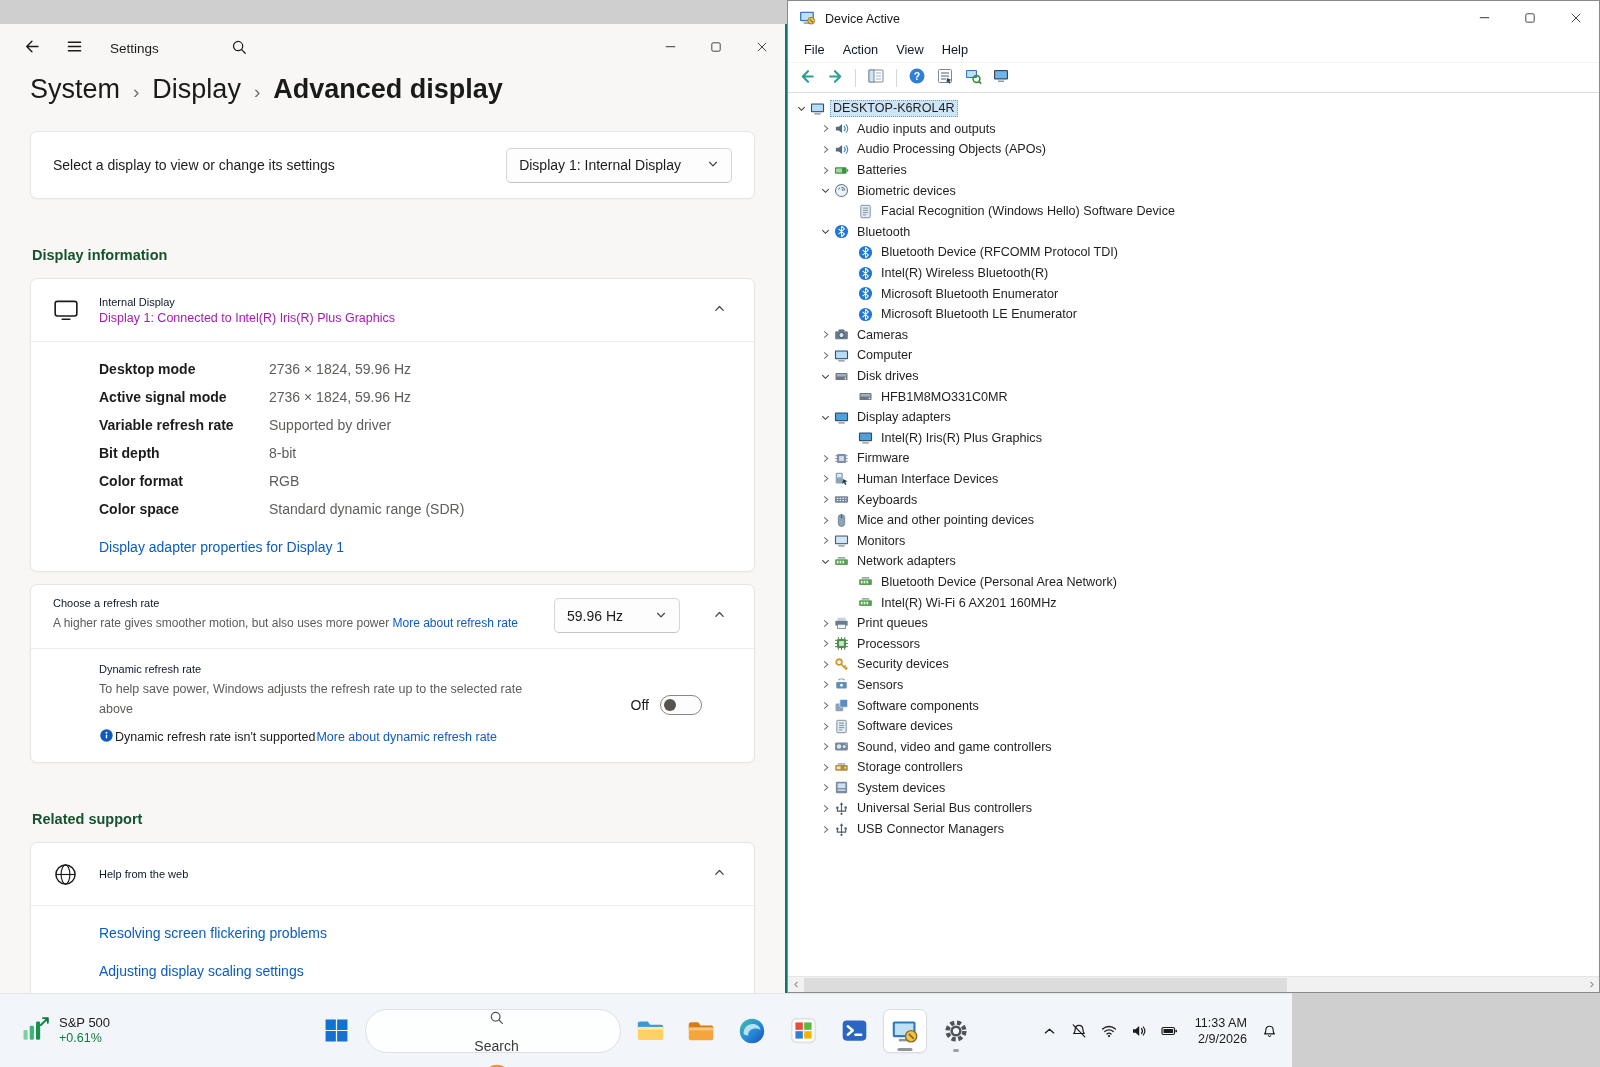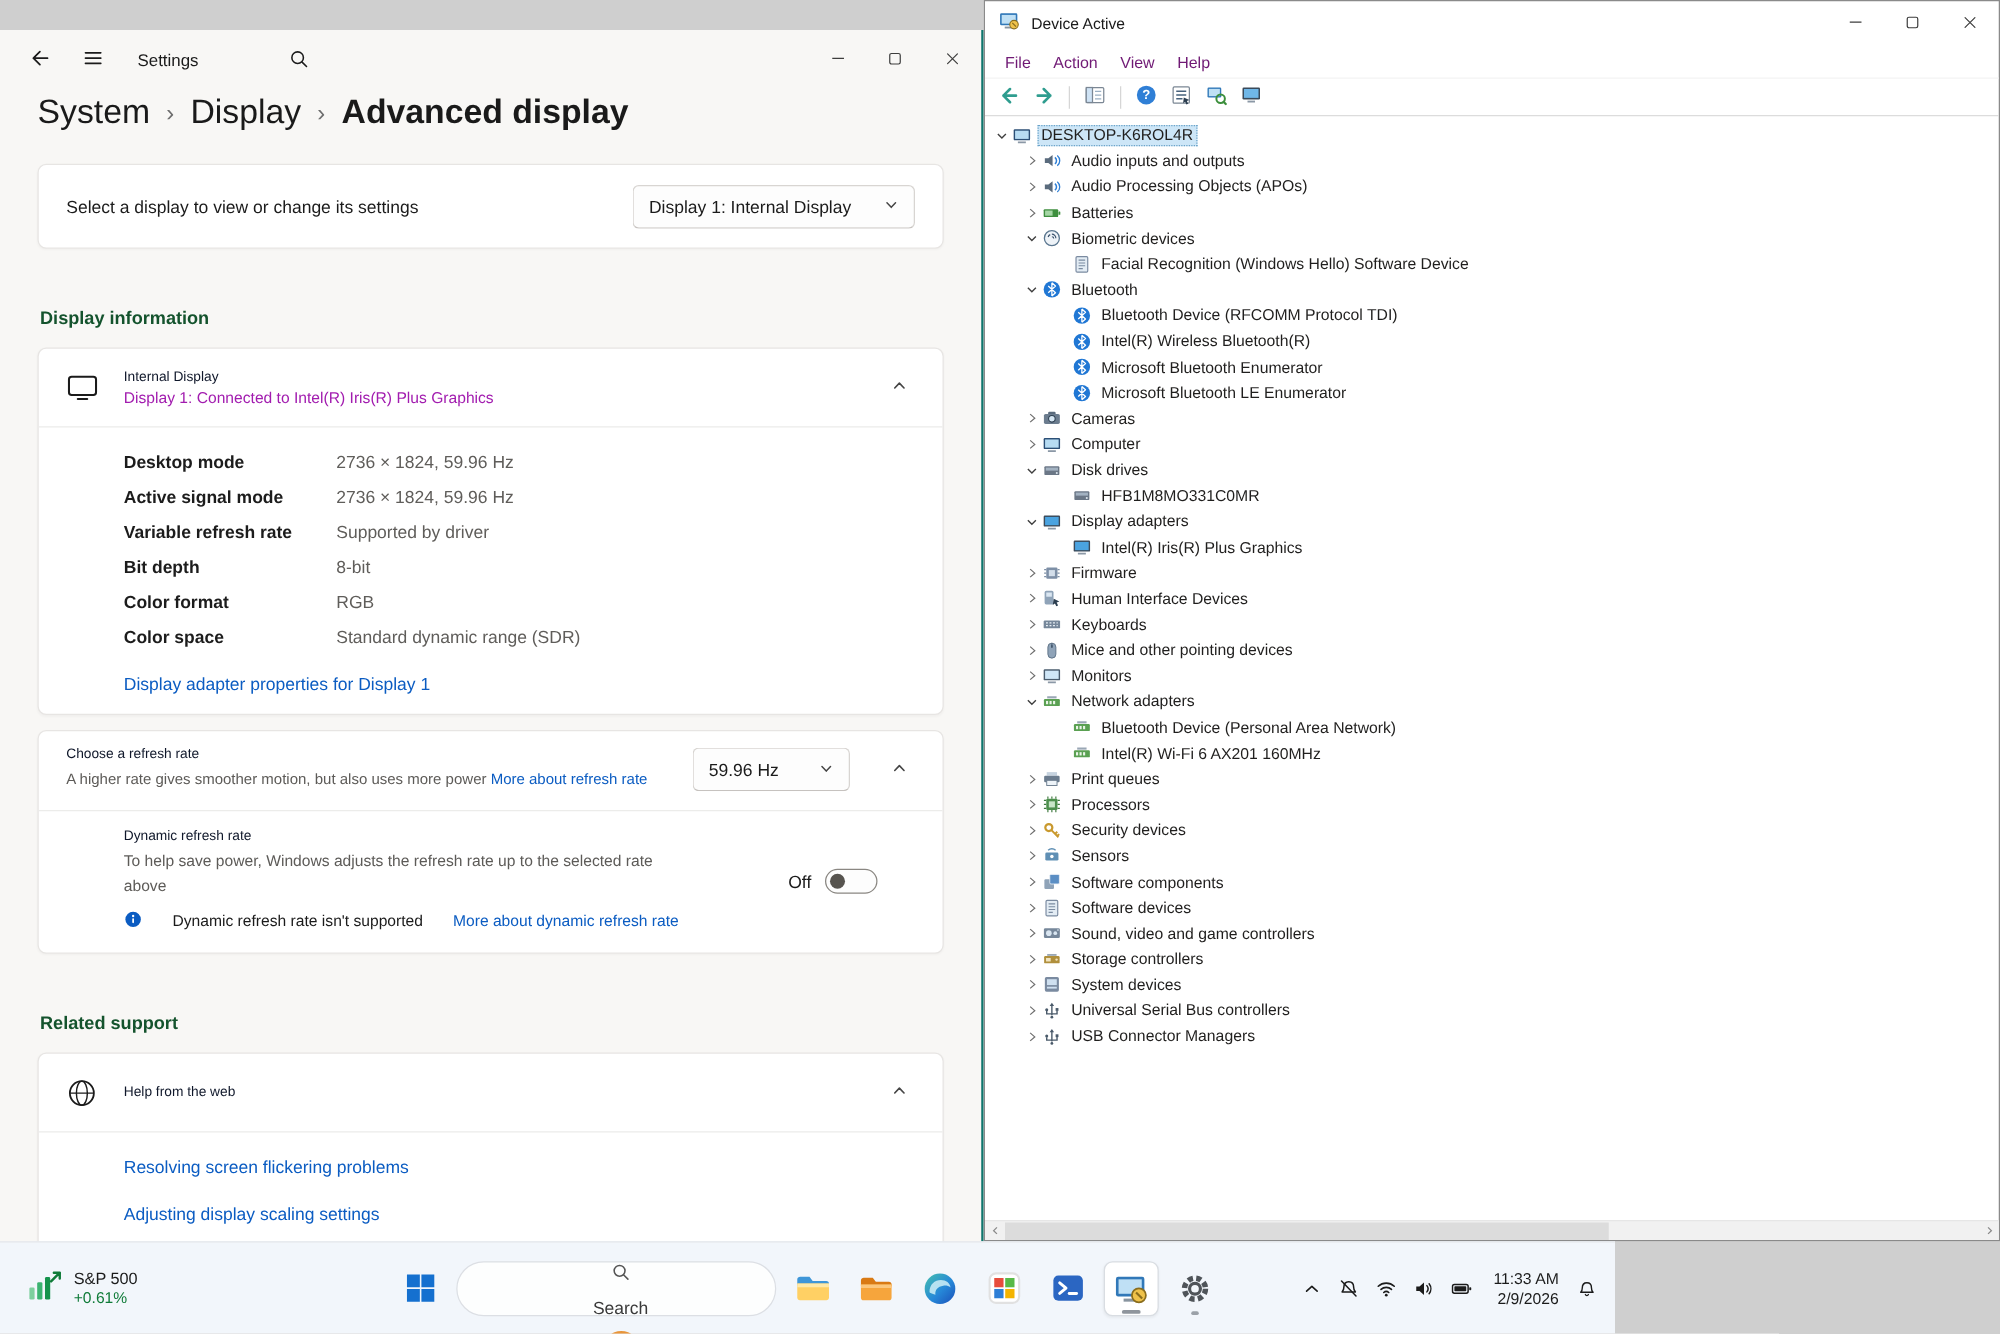--- a/index.html
+++ b/index.html
@@ -43,37 +43,37 @@
   .link-row{display:block;padding:12px 22px 16px 68px;font-size:14px;color:var(--accent);}
   .rr-top{display:flex;align-items:center;padding:12px 18px 14px 22px;}
   .rr-text{width:472px;}
   .rr-desc{font-size:12px;color:#5d5b58;margin-top:4px;line-height:1.75;}
   .inline-link{color:var(--accent);}
   .rr-right{margin-left:auto;display:flex;align-items:center;gap:22px;}
   .rr-dd{min-width:126px;justify-content:space-between;gap:12px;}
   .drr{display:flex;padding:14px 22px 16px 68px;}
   .drr-text{width:452px;}
   .drr-desc{font-size:12.5px;color:#5d5b58;margin-top:4px;line-height:1.6;}
-  .drr-note{display:flex;align-items:center;gap:24px;margin-top:9px;font-size:12.5px;white-space:nowrap;}
+  .drr-note{display:flex;align-items:center;gap:1px;margin-top:9px;font-size:12.5px;white-space:nowrap;}
   .note-text{color:#1b1b1b;}
   .note-link{color:var(--accent);}
   .toggle-wrap{margin-left:auto;margin-right:30px;display:flex;align-items:center;gap:11px;align-self:center;}
   .toggle-label{font-size:14px;color:#1b1b1b;}
   .toggle{width:42px;height:20px;border:1px solid #8a8782;border-radius:11px;background:#fdfdfd;position:relative;}
   .knob{position:absolute;left:3px;top:3px;width:12px;height:12px;border-radius:50%;background:#57544f;}
   .help-links{padding:8px 0 14px;}
   .help-link{display:block;padding:11px 22px 11px 68px;font-size:14px;color:var(--accent);}
 
   
   .dm-window{position:absolute;left:787px;top:0;width:813px;height:993px;background:#fff;border:1px solid #8a8a8a;display:flex;flex-direction:column;}
   .dm-titlebar{height:36px;display:flex;align-items:center;padding-left:11px;flex:0 0 auto;}
   .dm-title{margin-left:9px;font-size:12.5px;color:#1a1a1a;}
   .dm-controls{margin-left:auto;display:flex;height:36px;}
   .dm-ctrl{width:46px;display:flex;align-items:center;justify-content:center;}
-  .dm-menubar{height:25px;display:flex;align-items:center;padding-left:7px;font-size:12.8px;color:#701a75;flex:0 0 auto;}
+  .dm-menubar{height:25px;display:flex;align-items:center;padding-left:7px;font-size:12.8px;color:#0f172a;flex:0 0 auto;}
   .dm-menu-item{padding:3px 9px;}
   .dm-toolbar{height:31px;display:flex;align-items:center;padding-left:6px;gap:2px;border-top:1px solid #f3f3f3;border-bottom:1px solid #dcdcdc;flex:0 0 auto;}
   .tb-btn{width:26px;height:26px;display:flex;align-items:center;justify-content:center;}
   .tb-sep{width:1px;height:18px;background:#d6d6d6;margin:0 5px;}
   .dm-tree{flex:1;padding-top:5px;overflow:hidden;}
   .tree-row{height:20.6px;display:flex;align-items:center;font-size:12.6px;color:#201f1e;white-space:nowrap;}
   .tree-chevron{width:18px;display:flex;justify-content:center;flex:0 0 18px;}
   .tree-icon{width:15px;height:15px;margin-right:5px;flex:0 0 15px;display:flex;}
   .tree-icon svg{width:15px;height:15px;}
   .tree-label{padding:1.5px 3px;}

